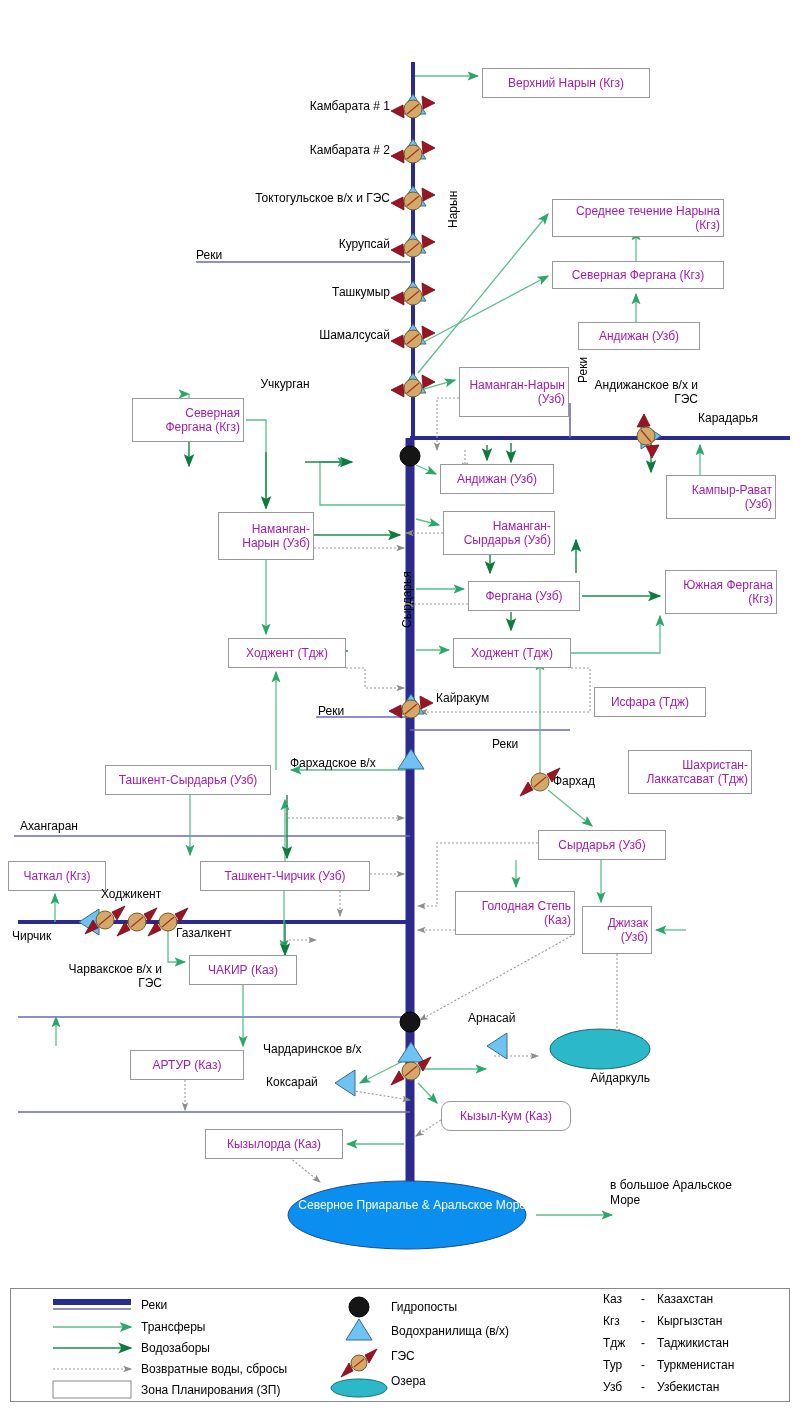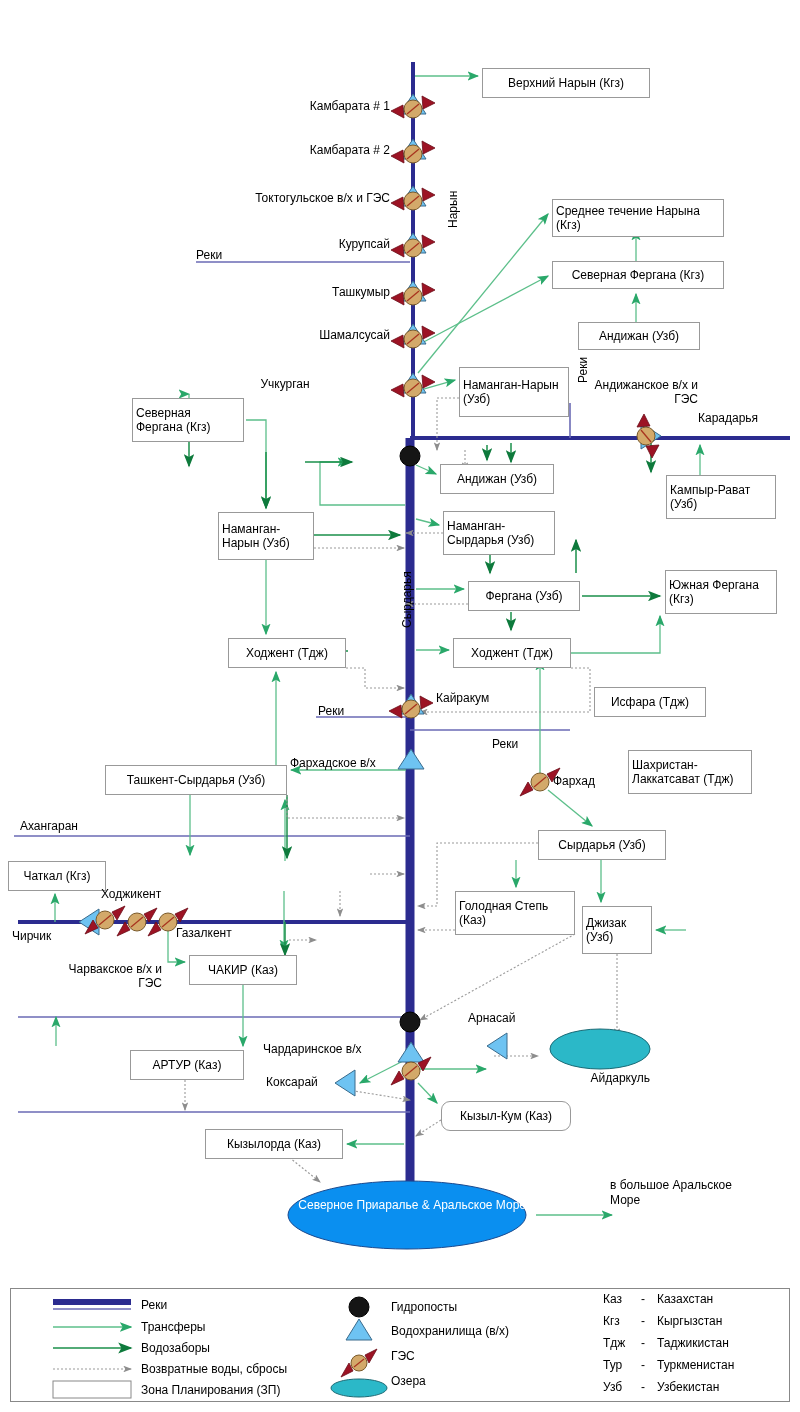--- a/index.html
+++ b/index.html
@@ -4,22 +4,22 @@
 <title>Syr Darya Basin Schematic</title>
 <style>
   html,body{margin:0;padding:0;background:#ffffff;}
   body{font-family:"Liberation Sans","DejaVu Sans",sans-serif;}
   #page{position:relative;width:800px;height:1412px;overflow:hidden;background:#fff;}
   #svgroot{position:absolute;left:0;top:0;width:800px;height:1412px;}
   .lbl{position:absolute;font-size:12px;color:#000;white-space:nowrap;line-height:13px;}
   .lbl.ctr{text-align:right;}
   .lbl.rt{text-align:right;}
   .zone{position:absolute;border:1px solid #999;background:#fff;box-sizing:border-box;
-        display:flex;align-items:center;justify-content:center;text-align:left;
-        font-size:12px;color:#000000;line-height:14px;padding:1px 3px;}
+        display:flex;align-items:center;justify-content:center;text-align:right;
+        font-size:12px;color:#a21caf;line-height:14px;padding:1px 3px;}
   .vert{position:absolute;font-size:12px;color:#000;white-space:nowrap;
         transform:rotate(-90deg);transform-origin:0 0;}
   .legendbox{position:absolute;left:10px;top:1288px;width:780px;height:114px;
         border:1px solid #888;background:#fff;box-sizing:border-box;}
   .lgtxt{position:absolute;font-size:12px;color:#000;white-space:nowrap;}
 </style>
 </head>
 <body>
 
 <div id="page">
@@ -248,23 +248,24 @@
   <div class="zone" style="left:132px;top:398px;width:112px;height:44px;">Северная Фергана (Кгз)</div>
   <div class="zone" style="left:440px;top:464px;width:114px;height:30px;">Андижан (Узб)</div>
   <div class="zone" style="left:218px;top:512px;width:96px;height:48px;">Наманган-Нарын (Узб)</div>
   <div class="zone" style="left:443px;top:511px;width:112px;height:44px;">Наманган-Сырдарья (Узб)</div>
   <div class="zone" style="left:468px;top:581px;width:112px;height:30px;">Фергана (Узб)</div>
   <div class="zone" style="left:665px;top:570px;width:112px;height:44px;">Южная Фергана (Кгз)</div>
   <div class="zone" style="left:228px;top:638px;width:118px;height:30px;">Ходжент (Тдж)</div>
   <div class="zone" style="left:453px;top:638px;width:118px;height:30px;">Ходжент (Тдж)</div>
   <div class="zone" style="left:594px;top:687px;width:112px;height:30px;">Исфара (Тдж)</div>
   <div class="zone" style="left:628px;top:750px;width:124px;height:44px;">Шахристан-Лаккатсават (Тдж)</div>
-  <div class="zone" style="left:105px;top:765px;width:182px;height:30px;">Ташкент-Сырдарья (Узб)</div>
+  <div class="zone" style="left:105px;top:765px;width:166px;height:30px;">Ташкент-Сырдарья (Узб)</div>
   <div class="zone" style="left:538px;top:830px;width:128px;height:30px;">Сырдарья (Узб)</div>
   <div class="zone" style="left:8px;top:861px;width:98px;height:30px;">Чаткал (Кгз)</div>
+  <div class="zone" style="left:200px;top:861px;width:170px;height:30px;">Ташкент-Чирчик (Узб)</div>
   <div class="zone" style="left:455px;top:891px;width:120px;height:44px;">Голодная Степь (Каз)</div>
   <div class="zone" style="left:582px;top:906px;width:70px;height:48px;">Джизак (Узб)</div>
   <div class="zone" style="left:189px;top:955px;width:108px;height:30px;">ЧАКИР (Каз)</div>
   <div class="zone" style="left:130px;top:1050px;width:114px;height:30px;">АРТУР (Каз)</div>
   <div class="zone" style="left:441px;top:1101px;width:130px;height:30px;border-radius:9px;">Кызыл-Кум (Каз)</div>
   <div class="zone" style="left:205px;top:1129px;width:138px;height:30px;">Кызылорда (Каз)</div>
 
   <div class="lbl rt" style="left:180px;top:100px;width:210px;">Камбарата # 1</div>
   <div class="lbl rt" style="left:180px;top:144px;width:210px;">Камбарата # 2</div>
   <div class="lbl rt" style="left:160px;top:192px;width:230px;">Токтогульское в/х и ГЭС</div>

